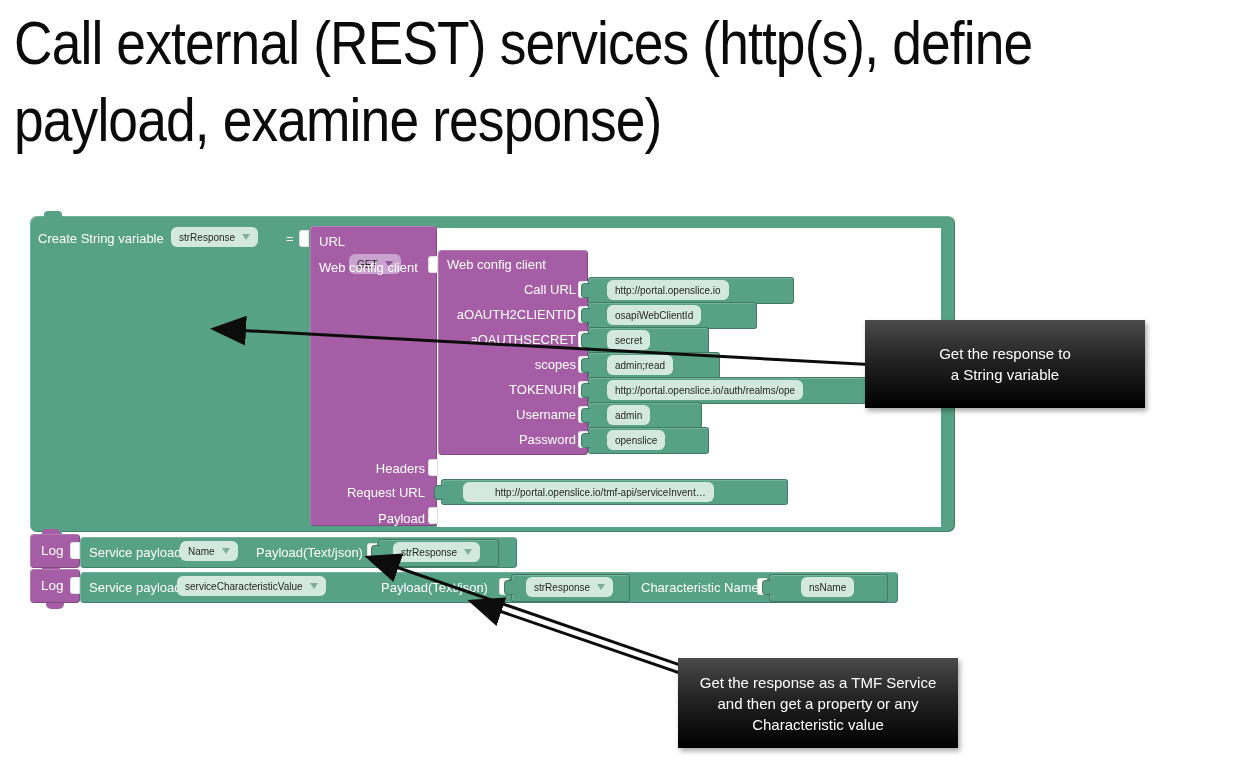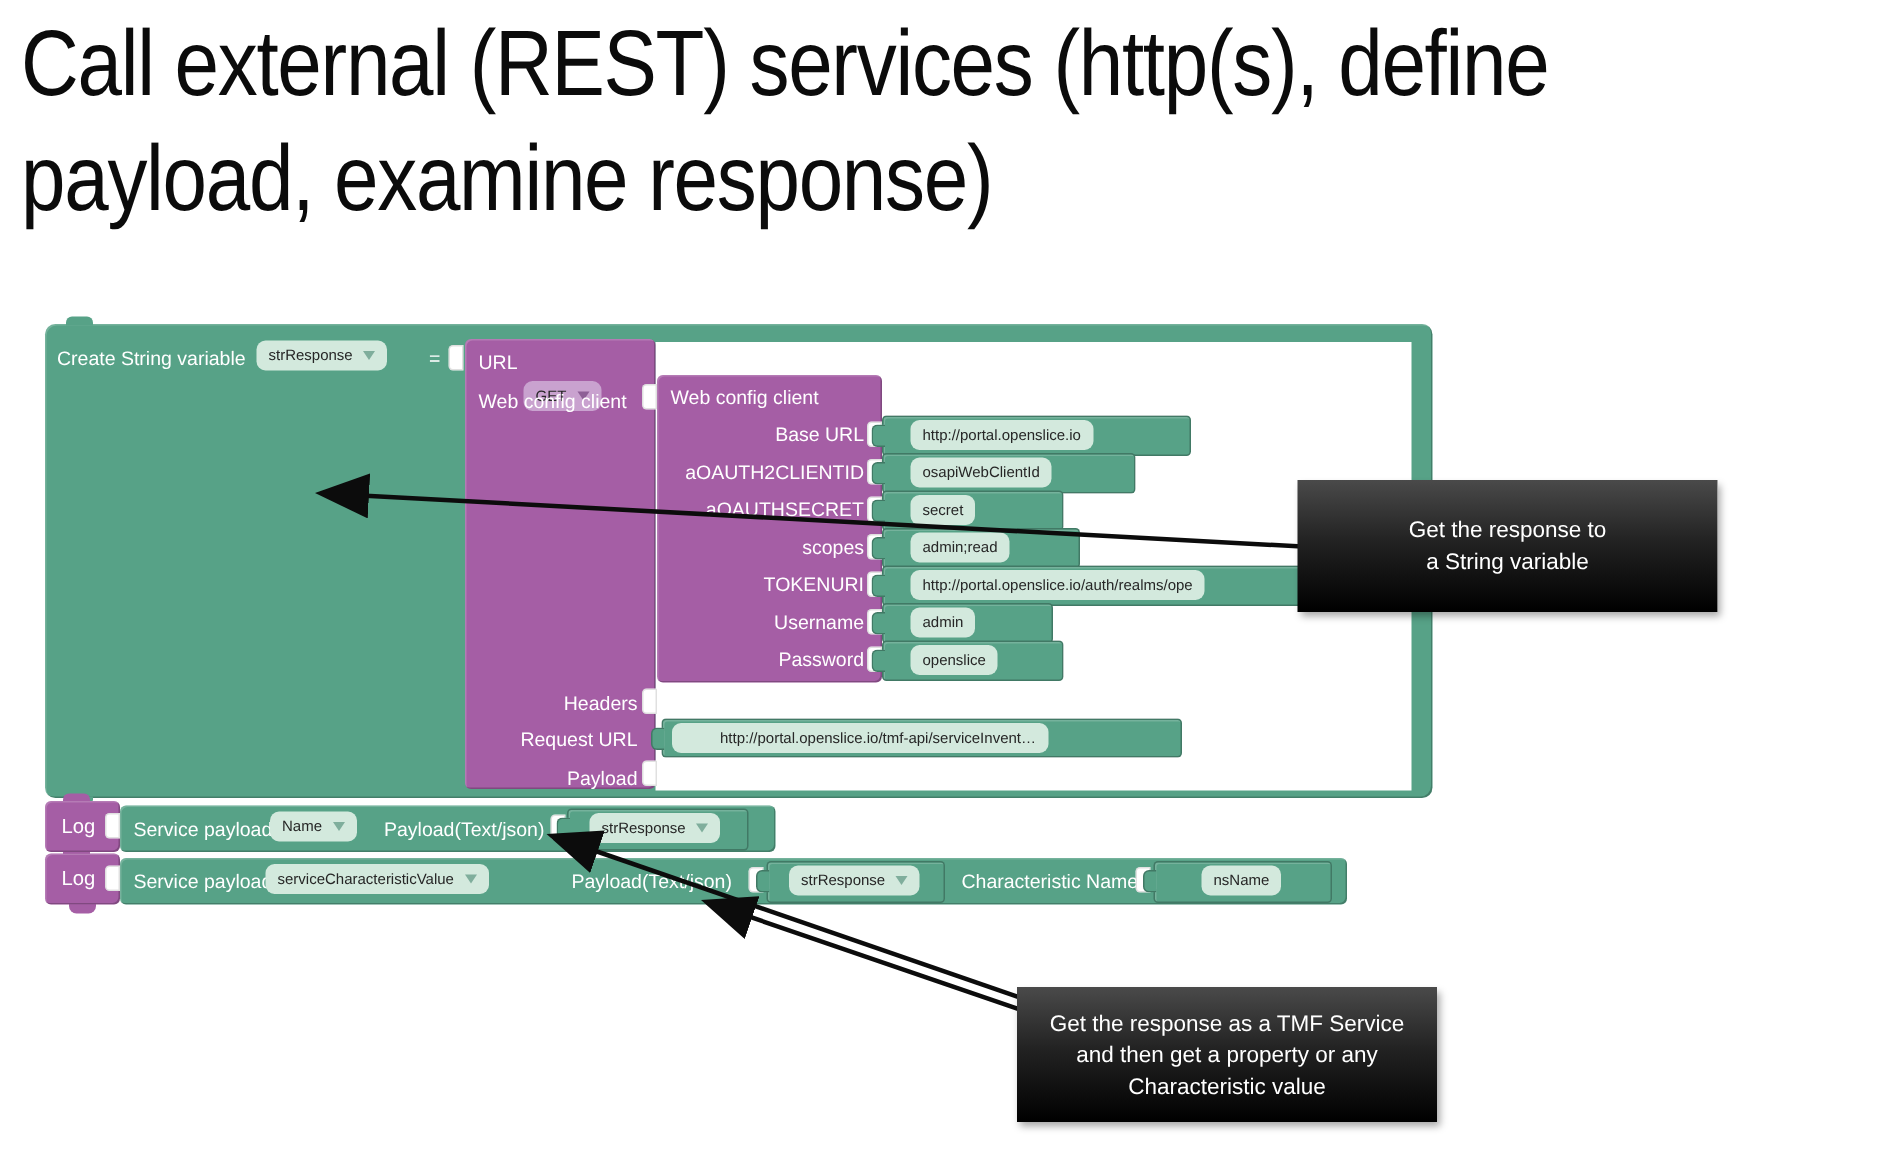--- a/index.html
+++ b/index.html
@@ -78,21 +78,21 @@
     <div class="blab rlab" style="top:258px;">Request URL</div>
     <div class="blab rlab" style="top:284px;">Payload</div>
   </div>
 
   <div class="sock" style="left:428px;top:256px;z-index:3;"></div>
   <div class="sock" style="left:428px;top:459px;z-index:3;"></div>
   <div class="sock" style="left:428px;top:507px;z-index:3;"></div>
 
   <div class="abs purple blk" style="left:438px;top:250px;width:150px;height:205px;z-index:2;">
     <div class="blab" style="position:absolute;left:9px;top:6px;">Web config client</div>
-    <div class="blab rlab" style="top:31px;">Base URL</div>
+    <div class="blab rlab" style="top:31px;">Call URL</div>
     <div class="blab rlab" style="top:56px;margin-left:44px;">aOAUTH2CLIENTID</div>
     <div class="blab rlab" style="top:81px;">aOAUTHSECRET</div>
     <div class="blab rlab" style="top:106px;">scopes</div>
     <div class="blab rlab" style="top:131px;">TOKENURI</div>
     <div class="blab rlab" style="top:156px;">Username</div>
     <div class="blab rlab" style="top:181px;">Password</div>
   </div>
 
   <div class="sock" style="left:578px;top:281px;z-index:2;"></div>
   <div class="sock" style="left:578px;top:306px;z-index:2;"></div>
@@ -118,21 +118,21 @@
     <span class="chip mint" style="max-width:316px;overflow:hidden;">http://portal.openslice.io/auth/realms/ope</span>
     </div>
   <div class="vblock" style="left:588px;top:402px;width:112px;height:25px;z-index:3;">
     <span class="chip mint">admin</span>
     </div>
   <div class="vblock" style="left:588px;top:427px;width:119px;height:25px;z-index:3;">
     <span class="chip mint">openslice</span>
     </div>
 
   <div class="vblock" style="left:441px;top:479px;width:345px;height:24px;z-index:3;">
-    <span class="chip mint" style="left:6px;top:2px;padding-left:32px;">http://portal.openslice.io/tmf-api/serviceInvent…</span>
+    <span class="chip mint" style="left:21px;top:2px;padding-left:32px;">http://portal.openslice.io/tmf-api/serviceInvent…</span>
     </div>
 
   <div class="abs purple blk" style="left:30px;top:534px;width:50px;height:34px;z-index:2;">
     <div class="blab" style="position:absolute;left:11px;top:8px;font-size:13.5px;">Log</div>
   </div>
   <div class="abs purple tabup" style="left:42px;top:529px;"></div>
   <div class="sock" style="left:70px;top:542px;z-index:2;"></div>
   <div class="abs teal blk" style="left:80px;top:537px;width:437px;height:31px;z-index:2;">
     <div class="blab" style="position:absolute;left:9px;top:7px;">Service payload</div>
     <div class="chip mint" style="position:absolute;left:100px;top:4px;">

